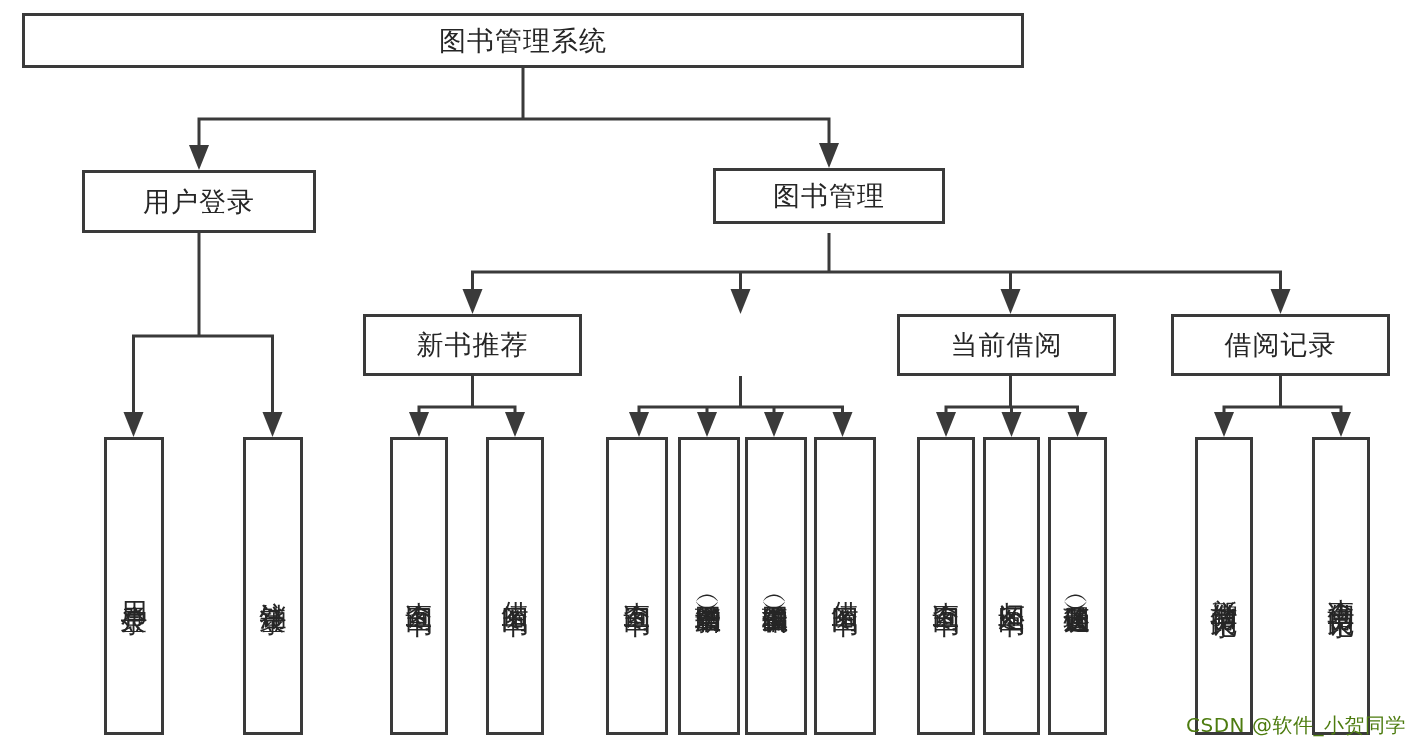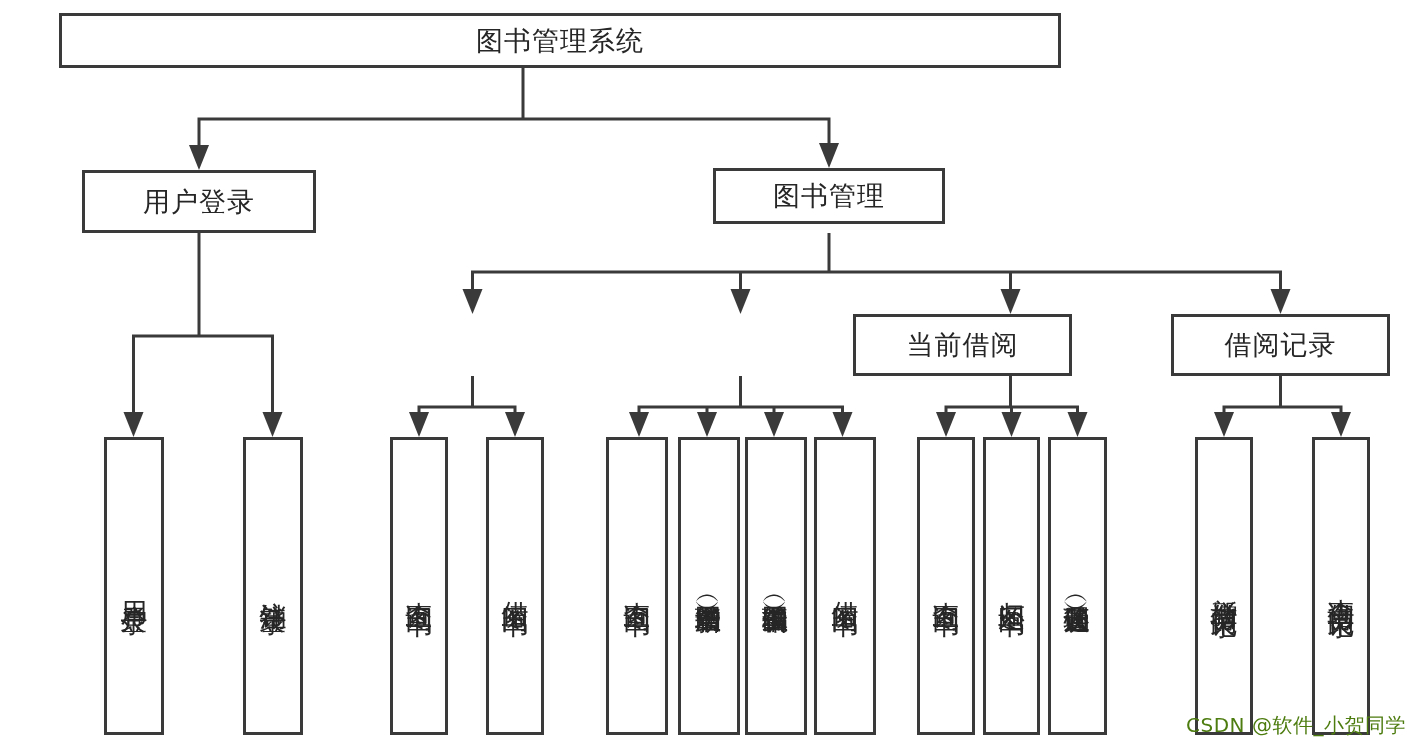--- a/index.html
+++ b/index.html
@@ -29,27 +29,27 @@
     display: flex;
     align-items: center;
     justify-content: center;
     color: #262626;
     font-size: 27px;
     letter-spacing: 1px;
     z-index: 2;
     white-space: nowrap;
   }
   
-  .root-box   { left: 22px;   top: 13px;  width: 1002px; height: 55px; margin-left: 37px; }
+  .root-box   { left: 22px;   top: 13px;  width: 1002px; height: 55px; }
   .lv2-login  { left: 82px;   top: 170px; width: 234px;  height: 63px; }
   .lv2-mgmt   { left: 713px;  top: 168px; width: 232px;  height: 56px; }
   .lv3        { top: 314px; width: 219px; height: 62px; }
   .lv3-newrec { left: 363px; }
   .lv3-borrow { left: 631px; }
-  .lv3-current{ left: 853px; text-align: right; }
+  .lv3-current{ left: 897px; text-align: right; }
   .lv3-record { left: 1171px; }
   
   .vbox {
     top: 437px;
     height: 298px;
     writing-mode: vertical-rl;
     text-orientation: mixed;
     letter-spacing: 3px;
     font-size: 27px;
   }
@@ -132,20 +132,21 @@
       <polygon points="1214,412 1234,412 1224,437"></polygon>
       <polygon points="1331,412 1351,412 1341,437"></polygon>
     </g>
   </svg>
 
   <div class="box root-box">图书管理系统</div>
 
   <div class="box lv2-login">用户登录</div>
   <div class="box lv2-mgmt">图书管理</div>
 
+  <div class="box lv3 lv3-newrec">新书推荐</div>
   <div class="box lv3 lv3-current">当前借阅</div>
   <div class="box lv3 lv3-record">借阅记录</div>
 
   <div class="box vbox a1">用户登录</div>
   <div class="box vbox a2">注销登录</div>
 
   <div class="box vbox b1">查询图书</div>
   <div class="box vbox b2">借阅图书</div>
 
   <div class="box vbox c1">查询图书</div>

